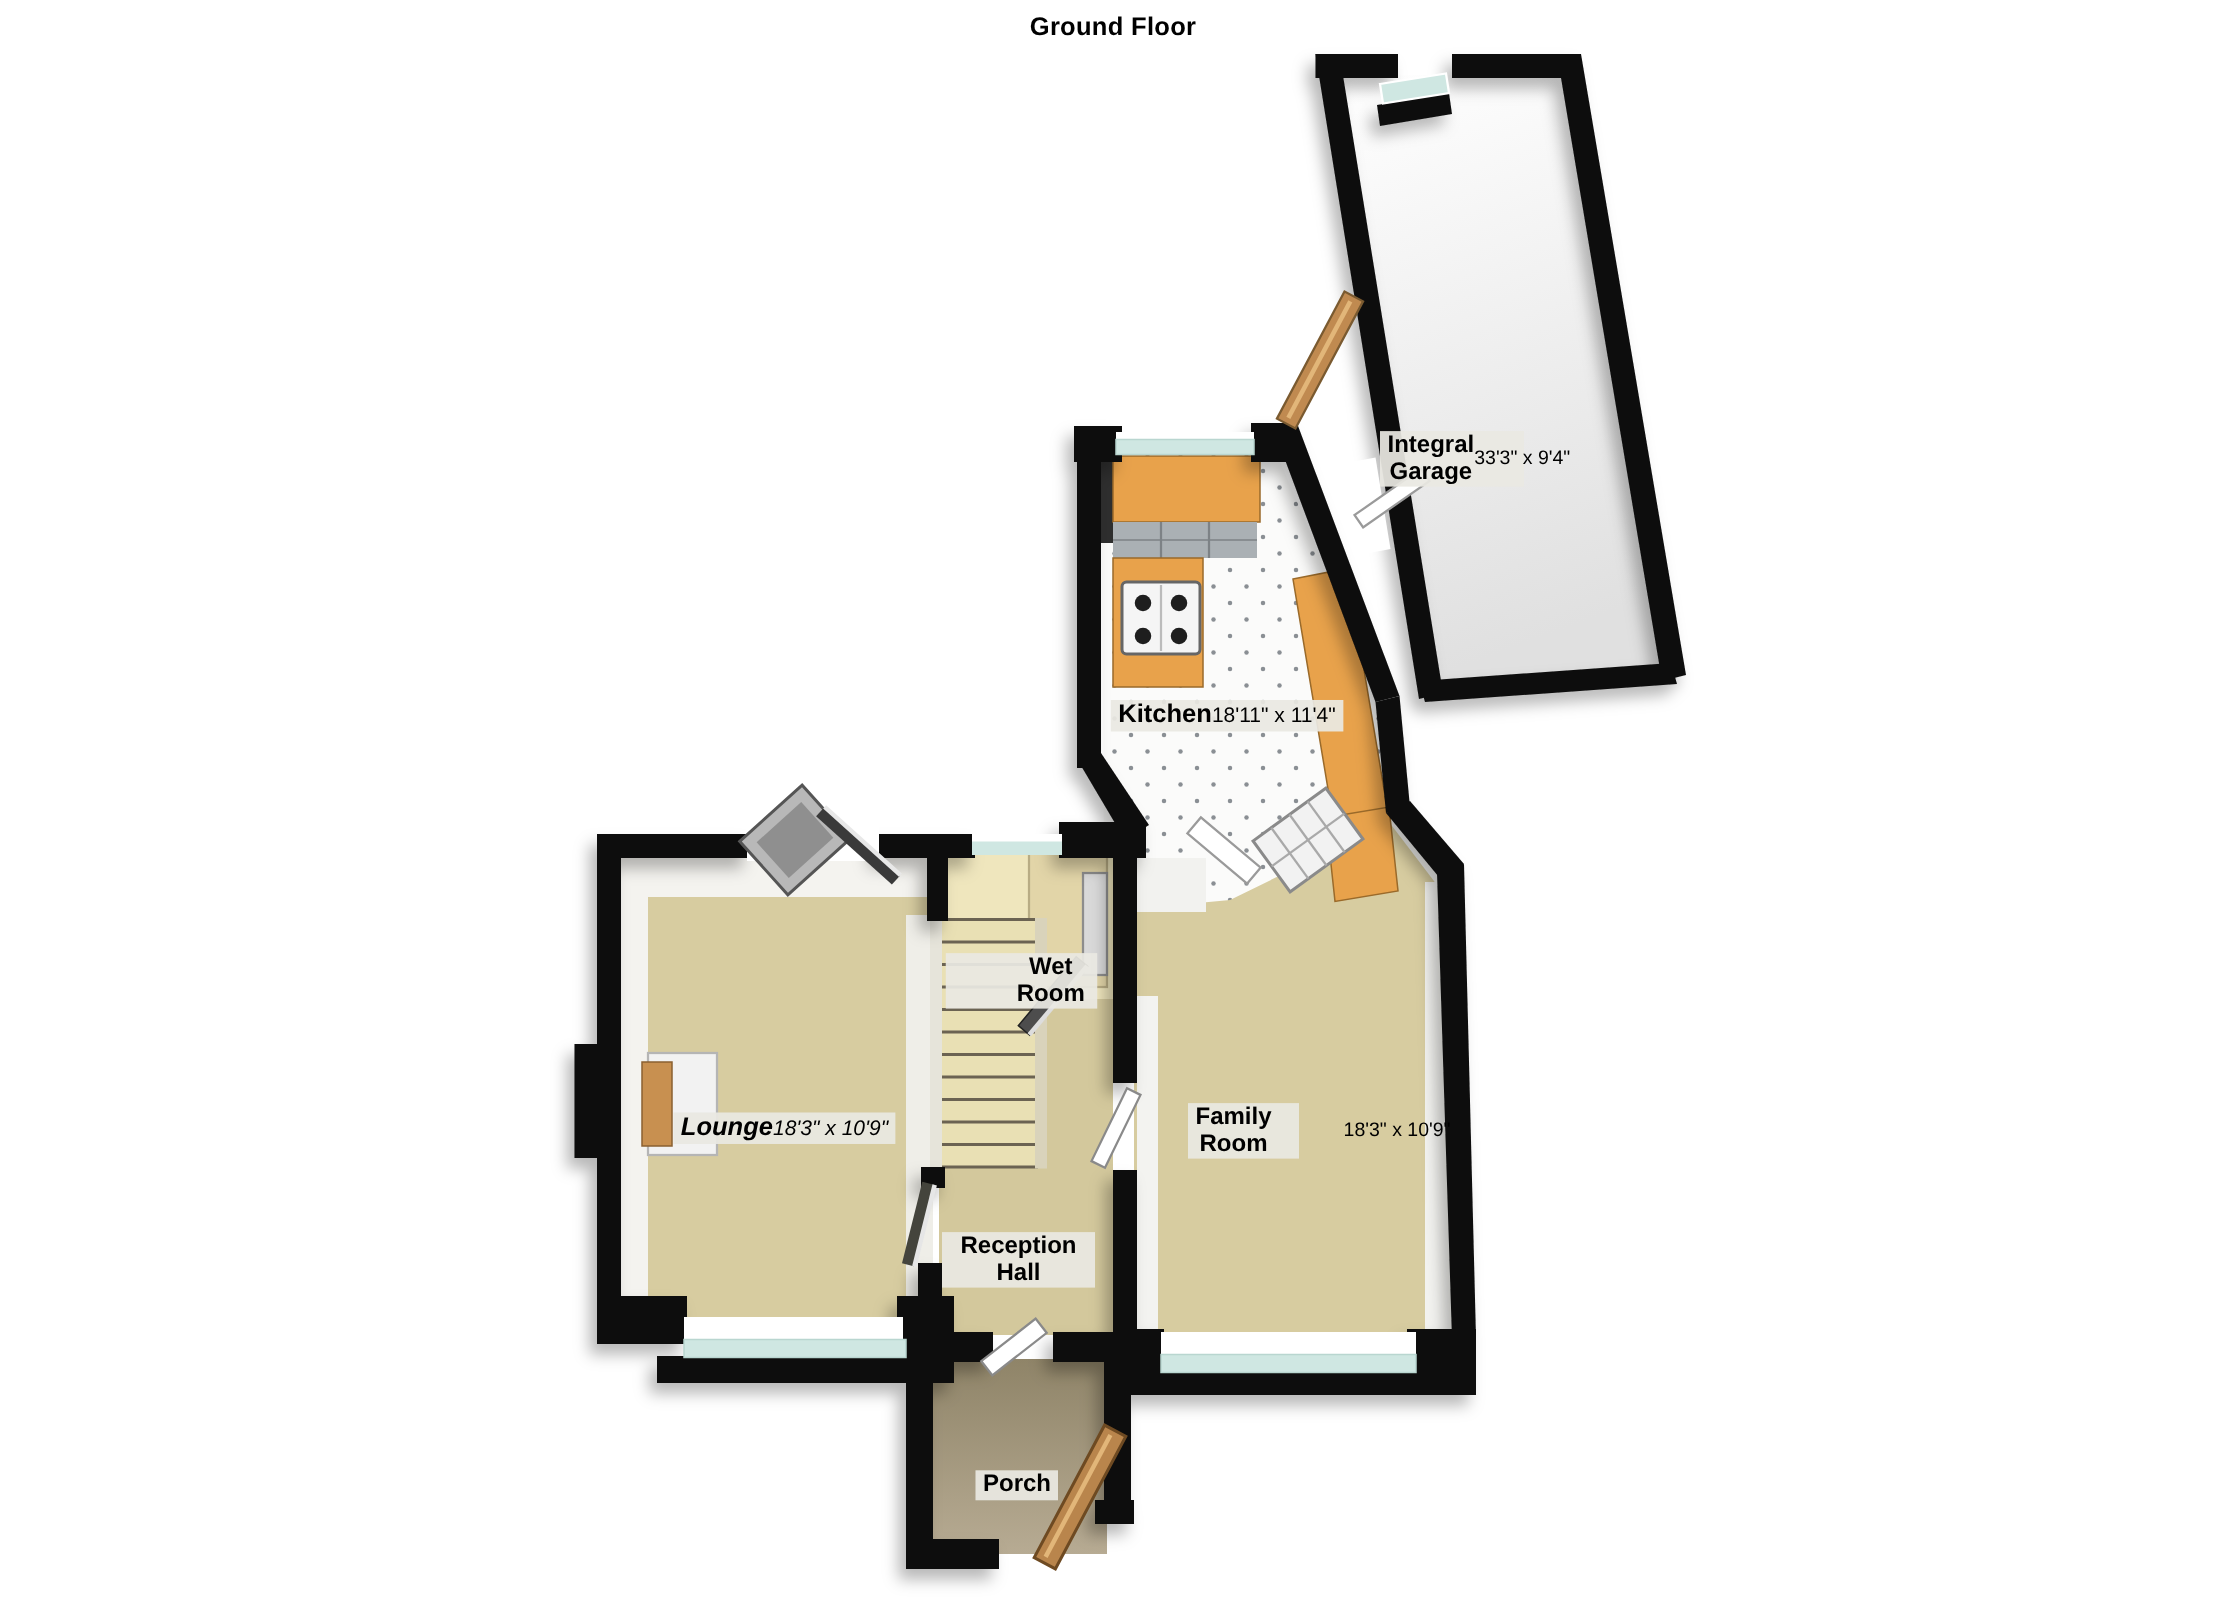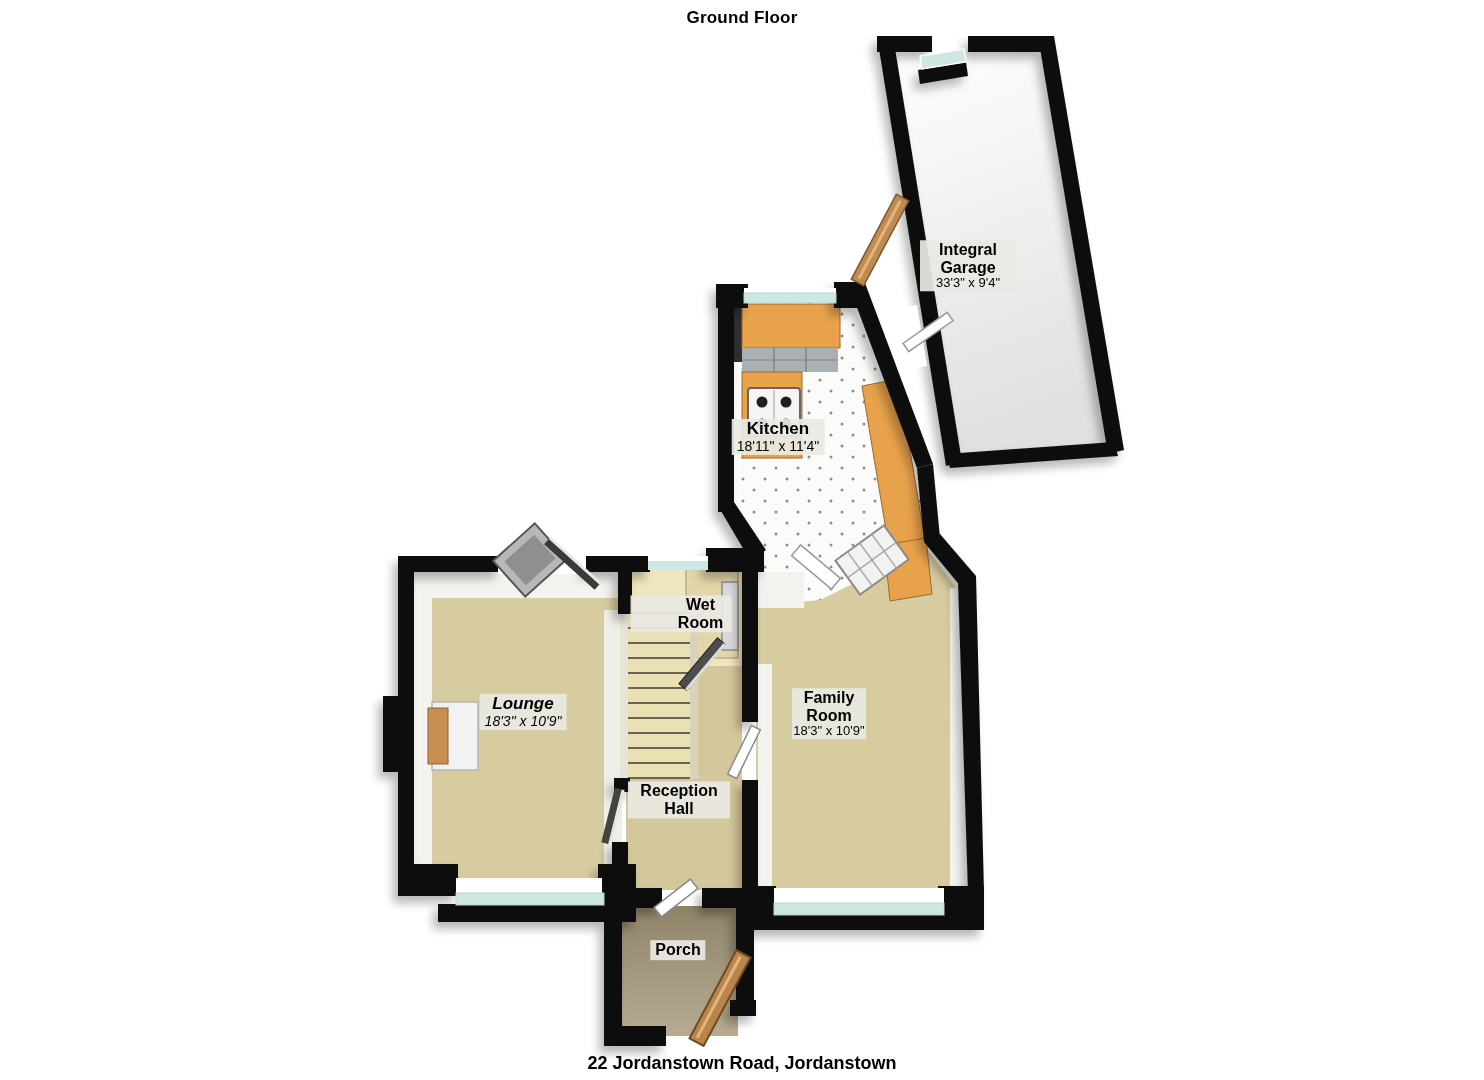--- a/index.html
+++ b/index.html
@@ -3,34 +3,34 @@
 <meta charset="utf-8">
 <style>
   html,body{margin:0;padding:0;background:#fff;}
   .stage{position:relative;width:1484px;height:1080px;background:#fff;overflow:hidden;
          font-family:"Liberation Sans", sans-serif;color:#000000;}
   .plan-title{position:absolute;top:8px;left:0;width:100%;text-align:center;
               font-size:17px;font-weight:bold;letter-spacing:.2px;}
   .plan-footer{position:absolute;bottom:6px;left:0;width:100%;text-align:center;
                font-size:18px;font-weight:bold;}
   svg.canvas{position:absolute;left:0;top:0;}
-  .lbl{position:absolute;transform:translate(-50%,-50%);display:flex;flex-direction:column;
+  .lbl{position:absolute;transform:translate(-50%,-50%);display:flex;
        align-items:center;background:rgba(233,232,226,.93);padding:1px 5px;line-height:1.1;
-       text-align:center;}
+       text-align:center;margin-top:40px;}
   .lbl .name{font-weight:bold;font-size:16px;white-space:normal;}
   .lbl .dims{font-weight:normal;font-size:13px;white-space:nowrap;}
   .lbl-garage{left:968px;top:266px;width:86px;}
-  .lbl-kitchen{left:778px;top:437px;align-items:center;}
+  .lbl-kitchen{left:818px;top:437px;align-items:center;}
   .lbl-kitchen .name{font-size:17px;}
   .lbl-kitchen .dims{font-size:14px;}
   .lbl-wetroom{left:681px;top:614px;width:52px;padding-left:44px;}
   .lbl-lounge{left:523px;top:712px;font-style:italic;}
   .lbl-lounge .name{font-size:17px;}
   .lbl-lounge .dims{font-size:14px;}
-  .lbl-family{left:829px;top:714px;width:64px;}
+  .lbl-family{left:829px;top:714px;width:64px;gap:48px;}
   .lbl-reception{left:679px;top:800px;width:92px;}
   .lbl-porch{left:678px;top:950px;text-align:right;}
 </style>
 </head>
 <body>
 
 <div class="stage">
 
   <div class="plan-title">Ground Floor</div>
 
@@ -288,14 +288,13 @@
   </div>
 
   <div class="lbl lbl-reception">
     <div class="name">Reception Hall</div>
   </div>
 
   <div class="lbl lbl-porch">
     <div class="name">Porch</div>
   </div>
 
-  <div class="plan-footer">22 Jordanstown Road, Jordanstown</div>
 </div>
 
 </body></html>

